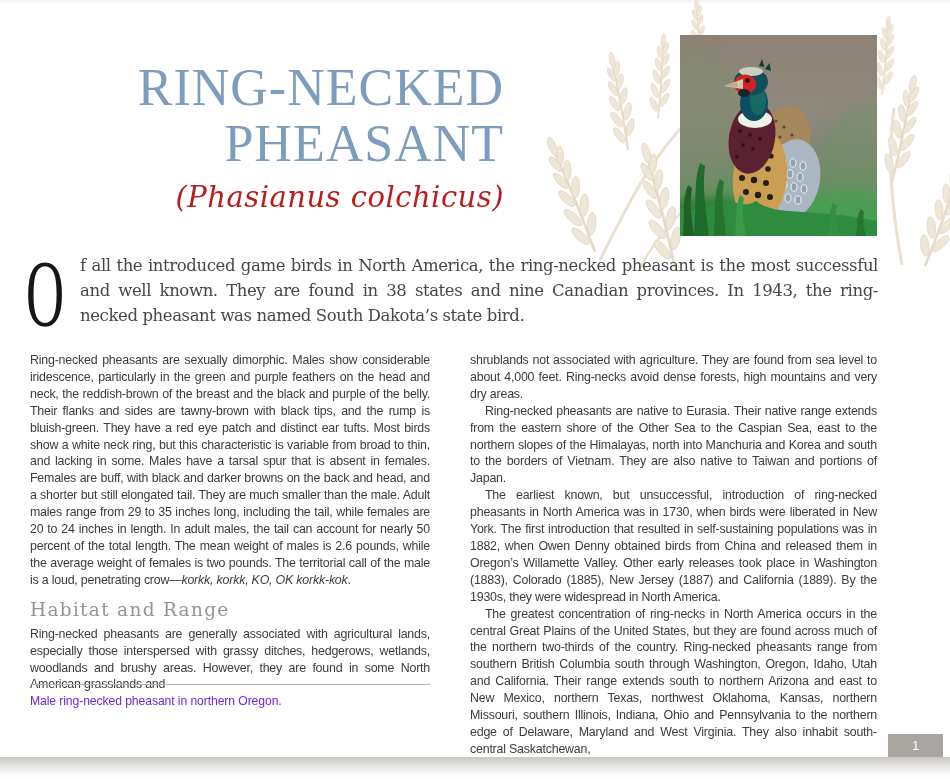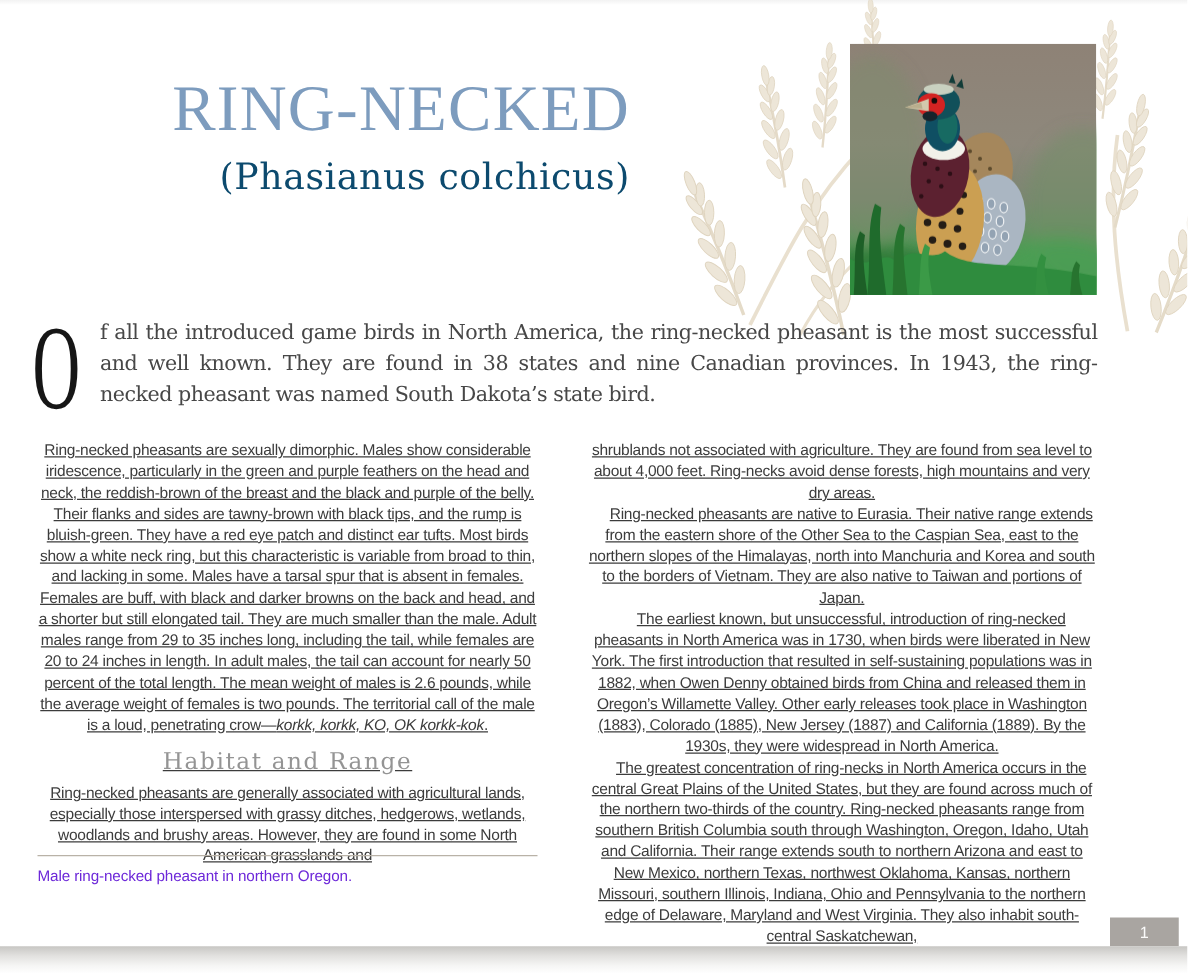--- a/index.html
+++ b/index.html
@@ -11,39 +11,39 @@
   .top-shade{position:absolute;top:0;left:0;width:950px;height:4px;
     background:linear-gradient(to bottom,rgba(0,0,0,.05),rgba(0,0,0,0));}
   .wheat{position:absolute;left:540px;top:0;}
   .photo{position:absolute;left:680px;top:35px;}
   .title-block{
     position:absolute;top:60px;left:16px;width:488px;text-align:right;
     font-family:"Liberation Serif",serif;font-weight:400;color:#7d9cbe;
     font-size:52px;line-height:56px;letter-spacing:1px;
   }
   .subtitle{
-    font-family:"DejaVu Serif",serif;font-weight:400;
-    font-size:29px;line-height:34px;color:#0c4a6e;letter-spacing:.5px;margin-top:8px;
+    font-family:"DejaVu Serif",serif;font-style:italic;font-weight:400;
+    font-size:29px;line-height:34px;color:#b91c1c;letter-spacing:.5px;margin-top:8px;
   }
   .intro{
     position:absolute;top:253px;left:30px;width:848px;
     font-family:"DejaVu Serif",serif;font-size:16.5px;line-height:25px;
     letter-spacing:-.4px;color:#474747;text-align:justify;
   }
   .dropcap{
     float:left;width:42px;height:76px;margin:0 12px 0 -4px;
     font-family:"Liberation Serif",serif;font-size:96px;line-height:82px;
     color:#161616;transform:scaleX(.55);transform-origin:0 40%;
     letter-spacing:0;
   }
   .col{
     position:absolute;top:352px;font-size:12.4px;line-height:16.9px;
-    letter-spacing:-.2px;color:#3c3c3c;text-align:justify;text-decoration:underline;
-  }
-  .col p{margin:0;text-align:center;}
+    letter-spacing:-.2px;color:#3c3c3c;text-align:justify;
+  }
+  .col p{margin:0;}
   .col-left{left:30px;width:400px;}
   .col-right{left:470px;width:407px;}
   .col-right p + p{text-indent:15px;}
   .section-heading{
     font-family:"DejaVu Serif",serif;font-weight:400;
     font-size:18.5px;line-height:24px;color:#949494;letter-spacing:1.3px;
     margin:9px 0 4px 0 !important;text-align:left;
   }
   .it{font-style:italic;}
   .caption-rule{position:absolute;left:30px;top:684px;width:400px;height:1px;background:#b9b2a7;}
@@ -187,20 +187,21 @@
     <path d="M34,201 C36,176 33,160 40,144 L44,147 C41,164 44,182 46,201 Z" fill="#27742f"></path>
     <path d="M3,201 C5,178 2,164 8,150 L12,153 C9,170 12,186 14,201 Z" fill="#1d5f27"></path>
     <path d="M55,201 C57,182 55,172 60,160 L64,163 C61,176 64,188 66,201 Z" fill="#3b9a47"></path>
     <path d="M148,201 C150,186 148,178 153,168 L157,171 C154,182 157,192 159,201 Z" fill="#339040"></path>
     <path d="M176,201 C178,188 176,182 181,174 L184,177 C182,186 184,194 186,201 Z" fill="#27742f"></path>
   </g>
 </svg>
 
 <div class="title-block">
   <div>RING-NECKED</div>
+  <div>PHEASANT</div>
   <div class="subtitle">(Phasianus colchicus)</div>
 </div>
 
 <div class="intro">
   <span class="dropcap">O</span><span>f all the introduced game birds in North America, the ring-necked pheasant is the most successful and well known. They are found in 38 states and nine Canadian provinces. In 1943, the ring-necked pheasant was named South Dakota’s state bird.</span>
 </div>
 
 <div class="col col-left">
   <p><span>Ring-necked pheasants are sexually dimorphic. Males show considerable iridescence, particularly in the green and purple feathers on the head and neck, the reddish-brown of the breast and the black and purple of the belly. Their flanks and sides are tawny-brown with black tips, and the rump is bluish-green. They have a red eye patch and distinct ear tufts. Most birds show a white neck ring, but this characteristic is variable from broad to thin, and lacking in some. Males have a tarsal spur that is absent in females. Females are buff, with black and darker browns on the back and head, and a shorter but still elongated tail. They are much smaller than the male. Adult males range from 29 to 35 inches long, including the tail, while females are 20 to 24 inches in length. In adult males, the tail can account for nearly 50 percent of the total length. The mean weight of males is 2.6 pounds, while the average weight of females is two pounds. The territorial call of the male is a loud, penetrating crow—</span><span class="it">korkk, korkk, KO, OK korkk-kok</span><span>.</span></p>
   <p class="section-heading">Habitat and Range</p>

